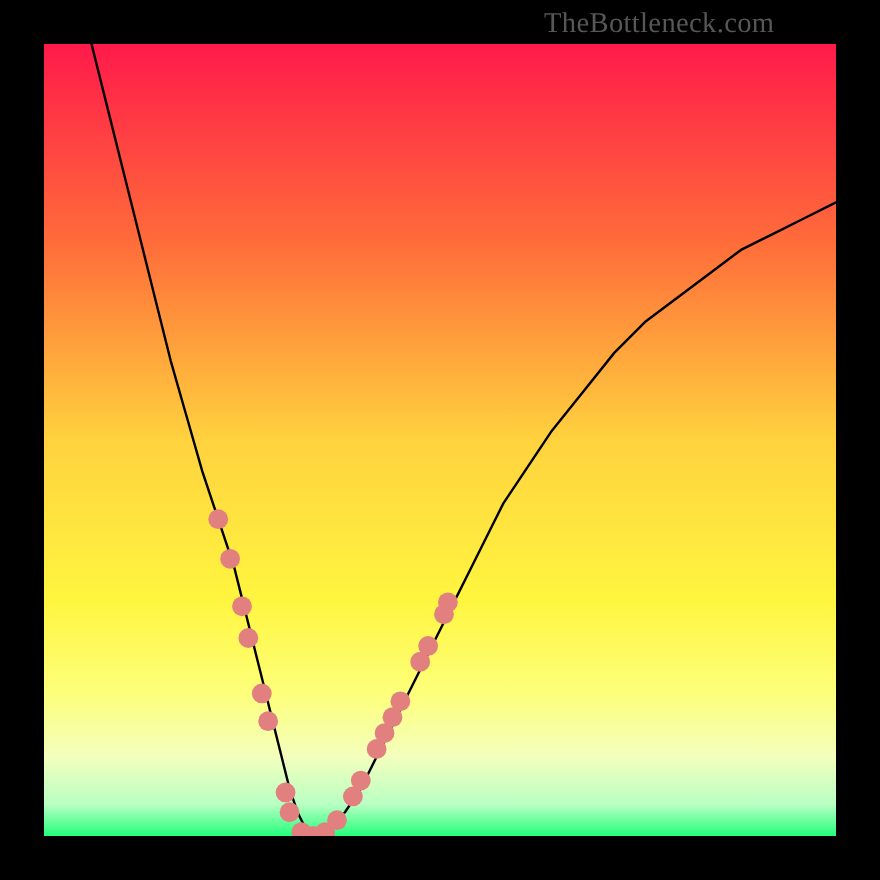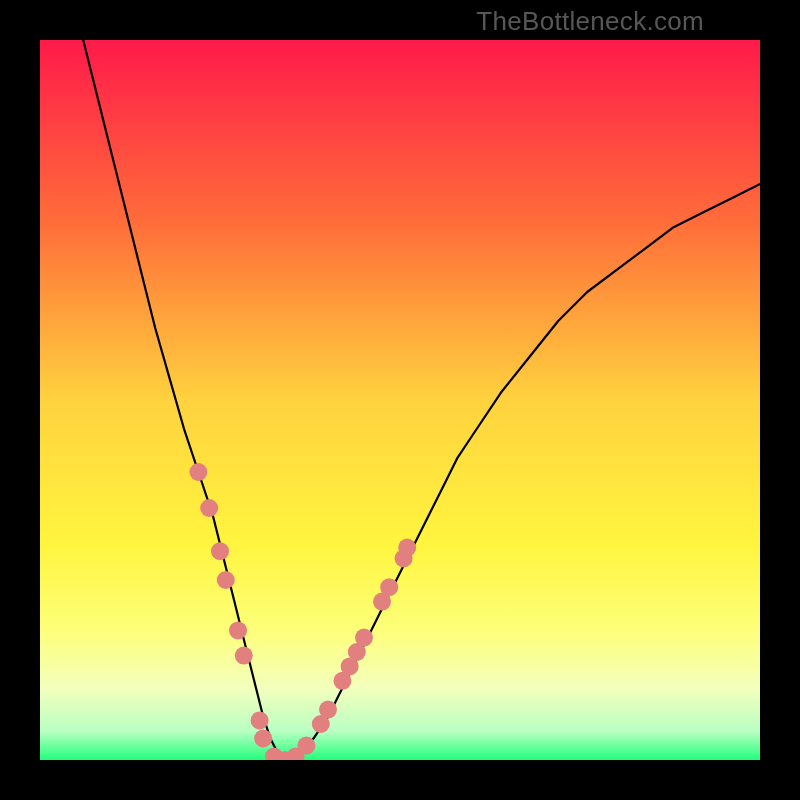--- a/index.html
+++ b/index.html
@@ -9,20 +9,21 @@
     height: 800px;
     overflow: hidden;
     background: #000;
     font-family: Arial, Helvetica, sans-serif;
   }
   .outer {
     width: 716px;
     height: 800px;
     background: #000;
     position: relative;
+    font-family: Liberation Serif, serif;
   }
   .plot-area {
     position: absolute;
     left: 40px;
     top: 40px;
     width: 720px;
     height: 720px;
   }
   .watermark {
     position: absolute;

